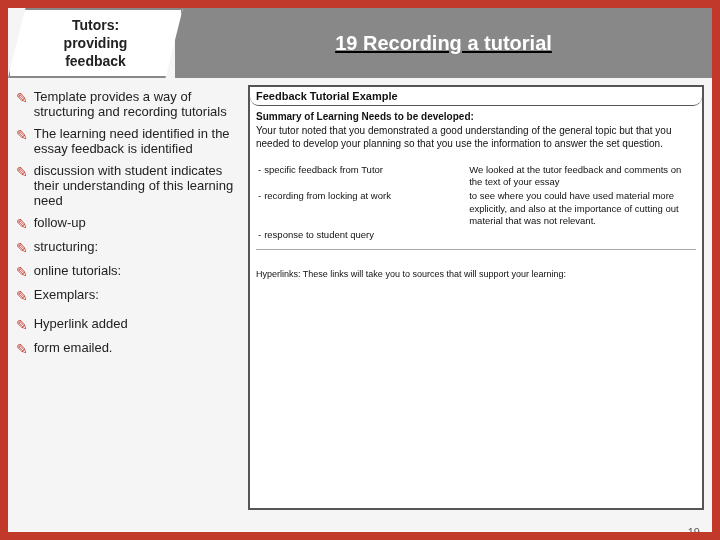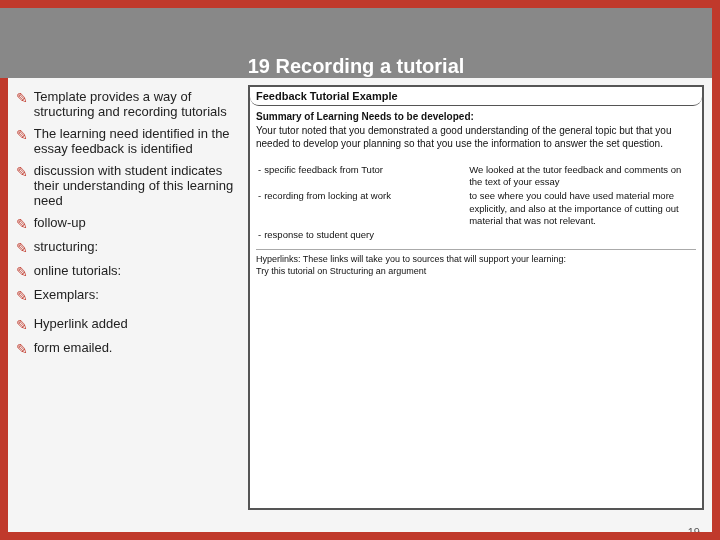--- a/index.html
+++ b/index.html
@@ -83,23 +83,24 @@
       color: #222;
       text-align: center;
       line-height: 1.3;
     }
 
     
     .title-banner {
       flex: 1;
       background: #888;
       display: flex;
-      align-items: flex-end;
+      align-items: center;
       justify-content: center;
       margin-left: -8px;
+      text-decoration: underline;
     }
 
     .title-text {
       font-size: 20px;
       font-weight: bold;
       color: white;
       text-align: center;
     }
 
     
@@ -189,21 +190,21 @@
 
     .fb-table .col-right {
       width: 52%;
       margin-left: 36px;
     }
 
     .fb-hyperlinks {
       font-size: 9px;
       color: #111;
       border-top: 1px solid #aaa;
-      padding-top: 3px;
+      padding-top: 18px;
       line-height: 1.35;
       margin-bottom: 2px;
     }
 
     .fb-link {
       color: #0000cc;
       text-decoration: underline;
       font-size: 9px;
     }
 
@@ -227,20 +228,27 @@
     }
   </style>
 </head>
 <body>
 
 <div class="slide-container">
   <div class="left-bar"></div>
   <div class="right-bar"></div>
 
   <div class="header">
+    <div class="tab-tutors">
+      <div class="tab-tutors-text">
+        <span>Tutors:</span><br>
+        <span>providing</span><br>
+        <span>feedback</span>
+      </div>
+    </div>
     <div class="title-banner">
       <span class="title-text">19 Recording a tutorial</span>
     </div>
   </div>
 
   <div class="main-content">
 
     <div class="bullet-list">
       <div class="bullet-item">
         <span class="bullet-icon">✎</span>
@@ -321,21 +329,21 @@
                 <span class="dash">-</span>
                 <span>response to student query</span>
               </div>
             </td>
             <td class="col-right"></td>
           </tr>
         </tbody>
           </table>
         <div class="fb-hyperlinks">
           <span>Hyperlinks: These links will take you to sources that will support your learning:</span><br>
-          <span>Try  this  tutorial  on  Structuring  an  argument</span><br>
+          <br>
         </div>
       </div>
     </div>
 
   </div>
 
   <div class="page-number">
     <span>19</span>
   </div>
 

